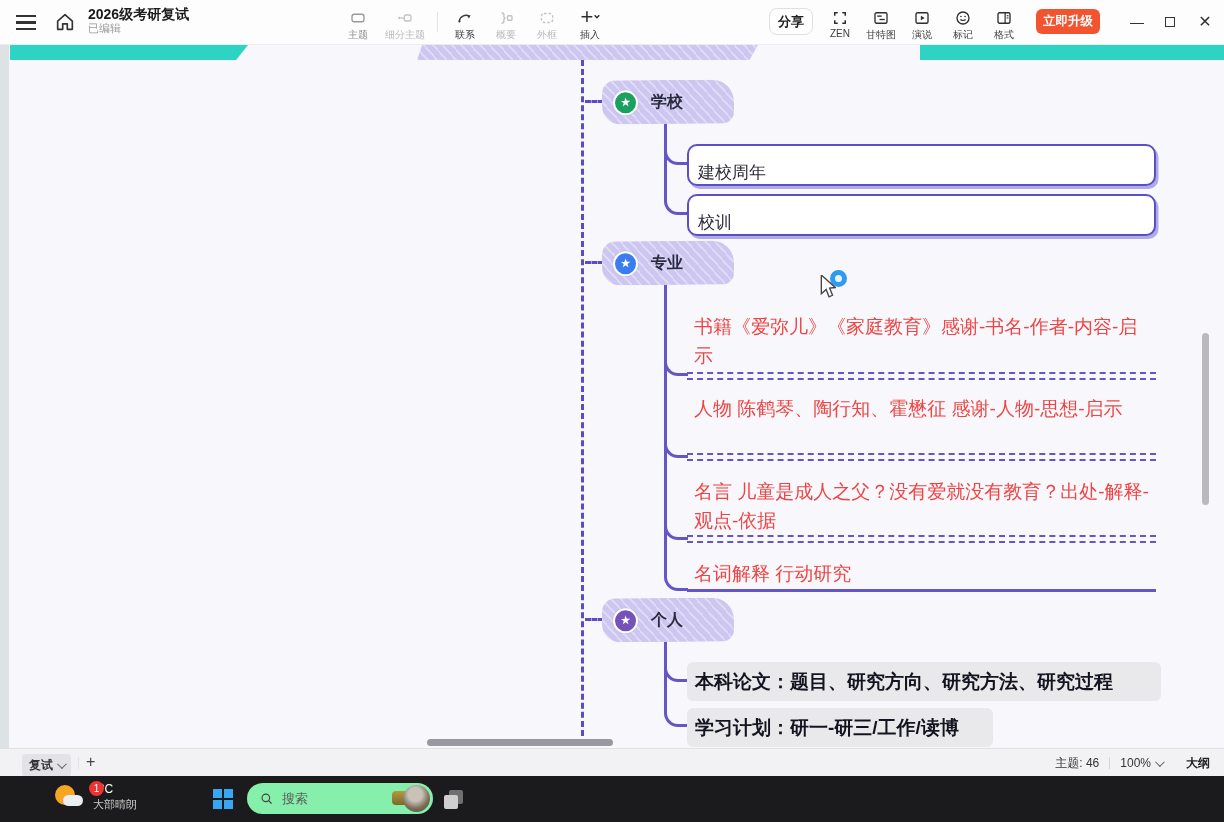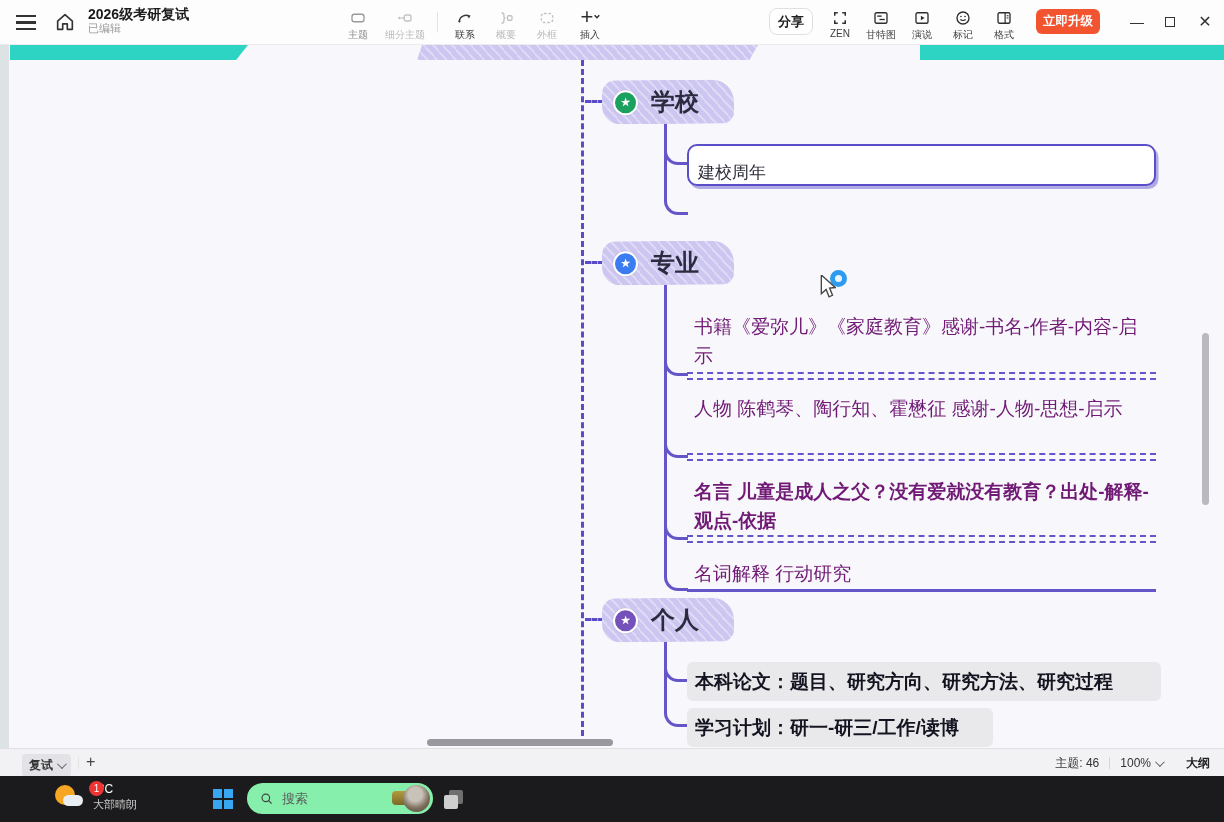--- a/index.html
+++ b/index.html
@@ -26,27 +26,27 @@
   .canvas { position:absolute; left:0; top:45px; width:1224px; height:703px; background:#f8f8fc; overflow:hidden; }
   .edge-strip { position:absolute; left:0; top:0; width:9px; height:703px; background:#dde2e4; }
   .cutnode { position:absolute; top:0; height:15px; }
   .teal { background:#2dd4c4; }
   .hatch { background-color:#cdc6f0;
     background-image:repeating-linear-gradient(48deg, rgba(255,255,255,.35) 0 2px, rgba(255,255,255,0) 2px 7px); }
   .mainline { position:absolute; left:581px; top:15px; height:685px; width:0; border-left:3px dashed #5a4bc8; }
   .stub { position:absolute; width:19px; height:0; border-top:3px dashed #5a4bc8; }
   .blob { position:absolute; width:132px; height:44px; display:flex; align-items:center; gap:13px; padding-left:11px;
     border-radius:14px 22px 12px 18px; transform:rotate(-.4deg); }
-  .blob-label { font-size:24px; font-weight:bold; color:#2b2b40; }
+  .blob-label { font-size:16px; font-weight:bold; color:#2b2b40; }
   .star-badge { width:25px; height:25px; border-radius:50%; border:2.5px solid #fff; display:flex; align-items:center; justify-content:center;
     color:#fff; font-size:12px; box-shadow:0 0 0 1px rgba(0,0,0,.04); }
   .lshape { position:absolute; border-left:3px solid #6456c8; border-bottom:3px solid #6456c8; border-bottom-left-radius:14px; }
   .node-box { position:absolute; width:469px; height:42px; background:#fff; border:2.5px solid #5b4ec9; border-radius:10px;
     box-shadow:2.5px 3px 0 rgba(91,78,201,.45); display:flex; align-items:flex-end; padding-left:9px; font-size:17px; color:#2a2a38; }
-  .free-text { position:absolute; width:462px; font-size:19px; line-height:29px; color:#701a75; }
+  .free-text { position:absolute; width:462px; font-size:19px; line-height:29px; color:#ef4444; }
   .dunder { position:absolute; width:469px; height:8px; border-top:2.5px dashed #6456c8; border-bottom:2.5px dashed #6456c8; }
   .sunder { position:absolute; width:469px; height:0; border-top:3px solid #6456c8; }
   .gray-box { position:absolute; height:39px; background:#e9e9ec; border-radius:6px; display:flex; align-items:center; padding-left:8px;
     font-size:19px; font-weight:bold; color:#141420; white-space:nowrap; overflow:hidden; }
   .vscroll { position:absolute; left:1202px; top:288px; width:7px; height:172px; background:#b9b9bf; border-radius:4px; }
   .hscroll { position:absolute; left:427px; top:694px; width:186px; height:7px; background:#98989e; border-radius:4px; }
   .busy-ring { position:absolute; left:830px; top:225px; width:17px; height:17px; border:5px solid #2e9bf0; border-radius:50%; background:#eaf4ff; }
 
   
   .statusbar { position:absolute; left:0; top:748px; width:1224px; height:28px; background:#f2f2f4; border-top:1px solid #e0e0e0; font-size:12px; color:#333; }
@@ -200,40 +200,43 @@
     <span class="star-badge" style="background:#1ca05f;">
         <span>★</span>
       </span>
     <span class="blob-label">学校</span>
   </div>
   <div class="lshape" style="left:664px;top:79px;width:24px;height:41px;"></div>
   <div class="lshape" style="left:664px;top:79px;width:24px;height:91px;"></div>
   <div class="node-box" style="left:687px;top:99px;">
     <span>建校周年</span>
   </div>
+  <div class="node-box" style="left:687px;top:149px;">
+    <span>校训</span>
+  </div>
 
   <div class="stub" style="left:585px;top:216px;"></div>
   <div class="blob hatch" style="left:602px;top:196px;">
     <span class="star-badge" style="background:#3b7df0;">
         <span>★</span>
       </span>
     <span class="blob-label">专业</span>
   </div>
   <div class="lshape" style="left:664px;top:240px;width:24px;height:91px;"></div>
   <div class="lshape" style="left:664px;top:240px;width:24px;height:173px;"></div>
   <div class="lshape" style="left:664px;top:240px;width:24px;height:255px;"></div>
   <div class="lshape" style="left:664px;top:240px;width:24px;height:306px;"></div>
 
   <div class="free-text" style="left:694px;top:267px;"><span>书籍《爱弥儿》《家庭教育》感谢-书名-作者-内容-启示</span></div>
   <div class="dunder" style="left:687px;top:327px;"></div>
 
   <div class="free-text" style="left:694px;top:349px;"><span>人物 陈鹤琴、陶行知、霍懋征 感谢-人物-思想-启示</span></div>
   <div class="dunder" style="left:687px;top:408px;"></div>
 
-  <div class="free-text" style="left:694px;top:432px;font-weight:bold;"><span>名言 儿童是成人之父？没有爱就没有教育？出处-解释-观点-依据</span></div>
+  <div class="free-text" style="left:694px;top:432px;"><span>名言 儿童是成人之父？没有爱就没有教育？出处-解释-观点-依据</span></div>
   <div class="dunder" style="left:687px;top:490px;"></div>
 
   <div class="free-text" style="left:694px;top:514px;"><span>名词解释 行动研究</span></div>
   <div class="sunder" style="left:687px;top:544px;"></div>
 
   <div class="stub" style="left:585px;top:573px;"></div>
   <div class="blob hatch" style="left:602px;top:553px;">
     <span class="star-badge" style="background:#7452ba;">
         <span>★</span>
       </span>

